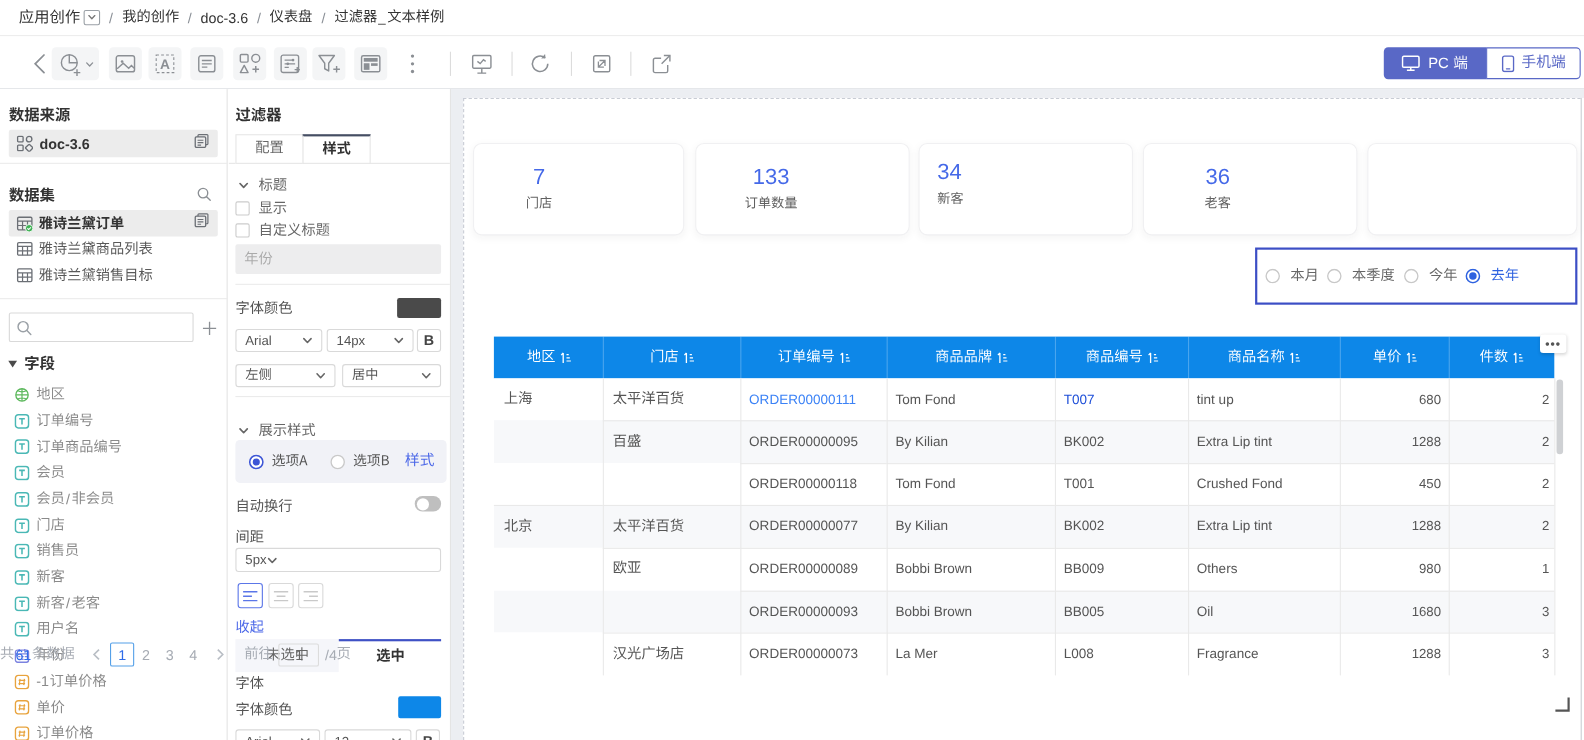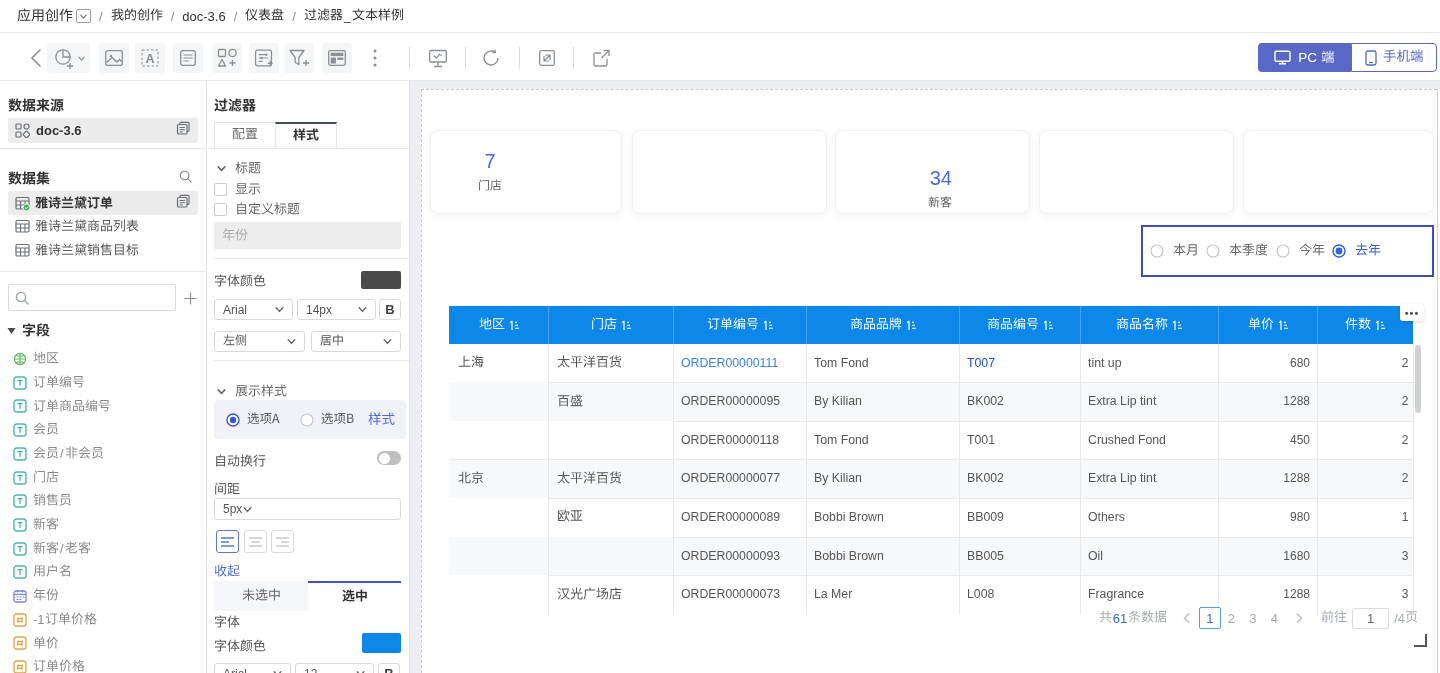--- a/index.html
+++ b/index.html
@@ -658,29 +658,45 @@
 <div class="abs" style="left:1436.5px;top:88.5px;width:1px;height:584.5px;background:#d0d3d8"></div>
 <div class="abs" style="left:430px;top:130px;width:192px;height:84px;background:#fff;border:1px solid #f0f0f2;border-radius:8px;box-shadow:0 2px 8px rgba(31,35,41,.05)"></div>
 <div class="abs" style="left:440px;top:148px;width:100px;text-align:center">
 <div style="font-size:20px;color:#4569e8;line-height:26px">7</div>
 <div style="margin-top:3px;line-height:16px"><svg class="t" style="vertical-align:-3.96px" width="24.0" height="14.5" viewBox="0 -10.56 24.0 14.52" fill="#606060">
           <use href="#g95e8r" transform="matrix(0.01200,0,0,-0.01200,0.00,0)"></use>
           <use href="#g5e97r" transform="matrix(0.01200,0,0,-0.01200,12.00,0)"></use>
         </svg></div>
     </div>
 <div class="abs" style="left:632px;top:130px;width:195px;height:84px;background:#fff;border:1px solid #f0f0f2;border-radius:8px;box-shadow:0 2px 8px rgba(31,35,41,.05)"></div>
+<div class="abs" style="left:651px;top:148px;width:100px;text-align:center">
+<div style="font-size:20px;color:#4569e8;line-height:26px">133</div>
+<div style="margin-top:3px;line-height:16px"><svg class="t" style="vertical-align:-3.96px" width="48.0" height="14.5" viewBox="0 -10.56 48.0 14.52" fill="#606060">
+          <use href="#g8ba2r" transform="matrix(0.01200,0,0,-0.01200,0.00,0)"></use>
+          <use href="#g5355r" transform="matrix(0.01200,0,0,-0.01200,12.00,0)"></use>
+          <use href="#g6570r" transform="matrix(0.01200,0,0,-0.01200,24.00,0)"></use>
+          <use href="#g91cfr" transform="matrix(0.01200,0,0,-0.01200,36.00,0)"></use>
+        </svg></div>
+    </div>
 <div class="abs" style="left:835px;top:130px;width:195px;height:84px;background:#fff;border:1px solid #f0f0f2;border-radius:8px;box-shadow:0 2px 8px rgba(31,35,41,.05)"></div>
-<div class="abs" style="left:852px;top:165px;width:100px;text-align:right">
+<div class="abs" style="left:852px;top:144px;width:100px;text-align:left">
 <div style="font-size:20px;color:#4569e8;line-height:26px">34</div>
 <div style="margin-top:3px;line-height:16px"><svg class="t" style="vertical-align:-3.96px" width="24.0" height="14.5" viewBox="0 -10.56 24.0 14.52" fill="#606060">
           <use href="#g65b0r" transform="matrix(0.01200,0,0,-0.01200,0.00,0)"></use>
           <use href="#g5ba2r" transform="matrix(0.01200,0,0,-0.01200,12.00,0)"></use>
         </svg></div>
     </div>
 <div class="abs" style="left:1039px;top:130px;width:195px;height:84px;background:#fff;border:1px solid #f0f0f2;border-radius:8px;box-shadow:0 2px 8px rgba(31,35,41,.05)"></div>
+<div class="abs" style="left:1057px;top:148px;width:100px;text-align:center">
+<div style="font-size:20px;color:#4569e8;line-height:26px">36</div>
+<div style="margin-top:3px;line-height:16px"><svg class="t" style="vertical-align:-3.96px" width="24.0" height="14.5" viewBox="0 -10.56 24.0 14.52" fill="#606060">
+          <use href="#g8001r" transform="matrix(0.01200,0,0,-0.01200,0.00,0)"></use>
+          <use href="#g5ba2r" transform="matrix(0.01200,0,0,-0.01200,12.00,0)"></use>
+        </svg></div>
+    </div>
 <div class="abs" style="left:1243px;top:130px;width:191px;height:84px;background:#fff;border:1px solid #f0f0f2;border-radius:8px;box-shadow:0 2px 8px rgba(31,35,41,.05)"></div>
 <div class="abs" style="left:1141px;top:225px;width:293px;height:52px;background:#fff;border:2px solid #3c4ec5"></div>
 <div class="abs flexc" style="left:1150px;top:244px;height:14px;gap:9px">
       <svg width="14" height="14" viewBox="0 0 14 14">
         <circle cx="7" cy="7" r="6" fill="#fff" stroke="#c8c8c8" stroke-width="1.2"></circle>
       </svg>
       <svg class="t" style="vertical-align:-4.29px" width="26.0" height="15.7" viewBox="0 -11.44 26.0 15.73" fill="#666">
         <use href="#g672cr" transform="matrix(0.01300,0,0,-0.01300,0.00,0)"></use>
         <use href="#g6708r" transform="matrix(0.01300,0,0,-0.01300,13.00,0)"></use>
       </svg>
@@ -954,21 +970,21 @@
 <div class="abs" style="left:548px;top:343.5px;width:1px;height:270.20000000000005px;background:#e9e9e9"></div>
 <div class="abs" style="left:673px;top:343.5px;width:1px;height:270.20000000000005px;background:#e9e9e9"></div>
 <div class="abs" style="left:806px;top:343.5px;width:1px;height:270.20000000000005px;background:#e9e9e9"></div>
 <div class="abs" style="left:959px;top:343.5px;width:1px;height:270.20000000000005px;background:#e9e9e9"></div>
 <div class="abs" style="left:1080px;top:343.5px;width:1px;height:270.20000000000005px;background:#e9e9e9"></div>
 <div class="abs" style="left:1218px;top:343.5px;width:1px;height:270.20000000000005px;background:#e9e9e9"></div>
 <div class="abs" style="left:1317px;top:343.5px;width:1px;height:270.20000000000005px;background:#e9e9e9"></div>
 <div class="abs" style="left:1413px;top:343.5px;width:1px;height:270.20000000000005px;background:#e9e9e9"></div>
 <div class="abs" style="left:1414.5px;top:345px;width:6.5px;height:68px;background:#cfd1d4;border-radius:3px"></div>
 <div class="abs flexc" style="left:1400px;top:304px;width:24px;height:17px;background:#fff;border-radius:3px;box-shadow:0 1px 3px rgba(0,0,0,.15);justify-content:center;letter-spacing:1px;font-size:11px;color:#555;font-weight:bold">•••</div>
-<div class="abs flexc" style="left:0;top:606px;width:1418px;height:24px;justify-content:flex-end">
+<div class="abs flexc" style="left:0;top:583px;width:1418px;height:24px;">
 <span class="flexc">
         <svg class="t" style="vertical-align:-4.29px" width="13.0" height="15.7" viewBox="0 -11.44 13.0 15.73" fill="#a6abb3">
           <use href="#g5171r" transform="matrix(0.01300,0,0,-0.01300,0.00,0)"></use>
         </svg>
         <span style="font-size:13px;color:#2f6be8;padding:0 1px">61</span>
         <svg class="t" style="vertical-align:-4.29px" width="39.0" height="15.7" viewBox="0 -11.44 39.0 15.73" fill="#a6abb3">
           <use href="#g6761r" transform="matrix(0.01300,0,0,-0.01300,0.00,0)"></use>
           <use href="#g6570r" transform="matrix(0.01300,0,0,-0.01300,13.00,0)"></use>
           <use href="#g636er" transform="matrix(0.01300,0,0,-0.01300,26.00,0)"></use>
         </svg>

